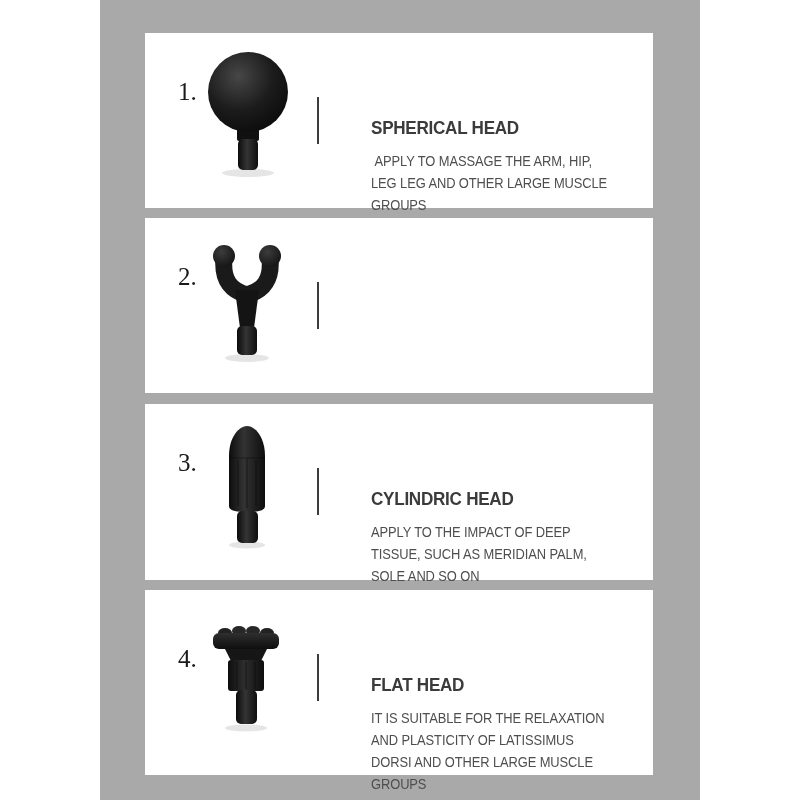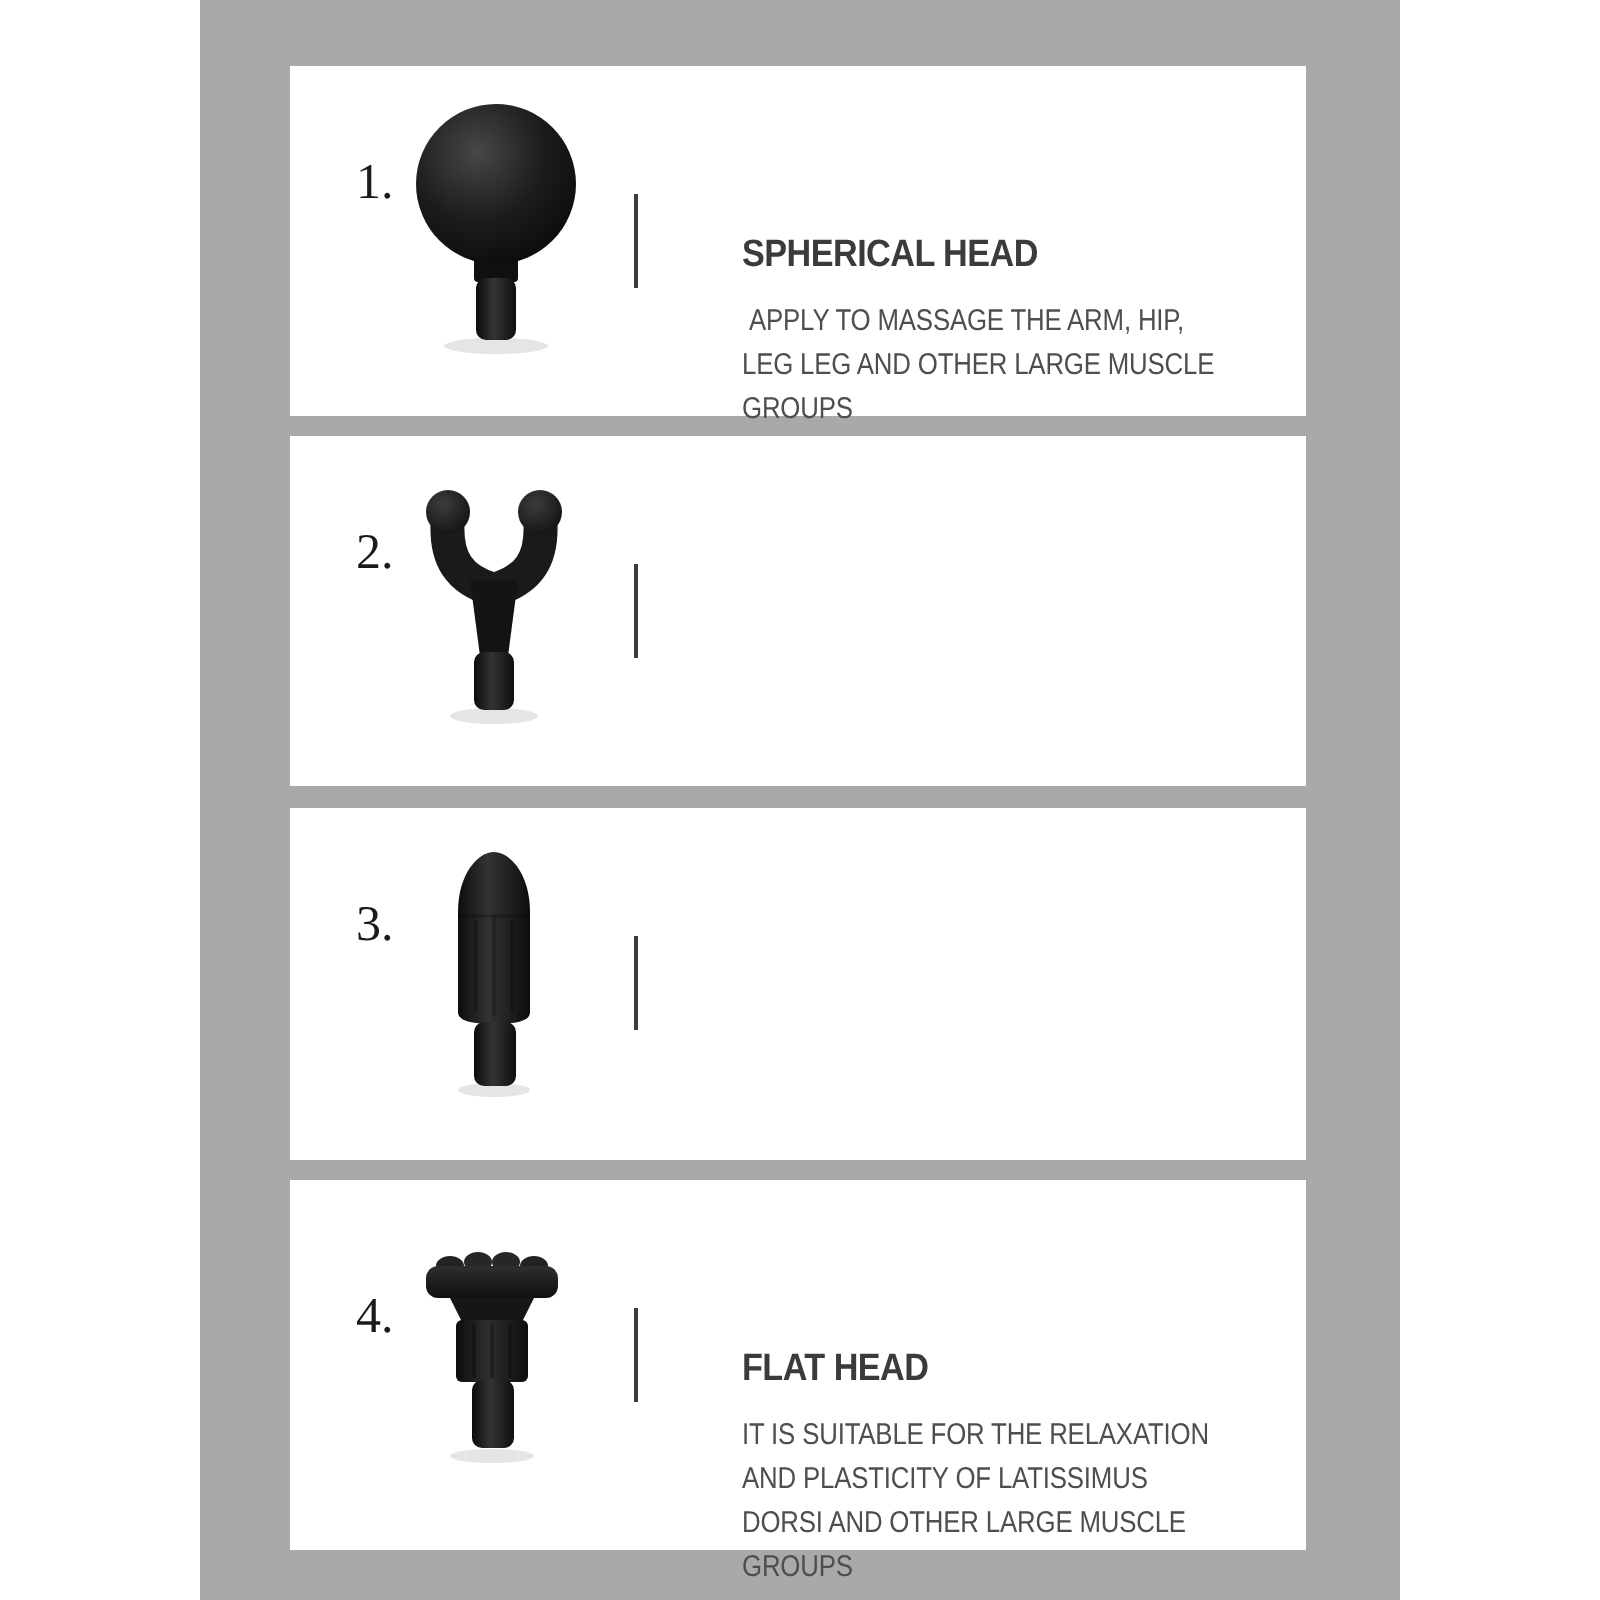--- a/index.html
+++ b/index.html
@@ -163,20 +163,26 @@
           </linearGradient>
         </defs>
         <ellipse cx="47" cy="125" rx="18" ry="3.5" fill="#000000" opacity="0.10"></ellipse>
         <path d="M29,86 L29,36 C29,17 39,6 47,6 C55,6 65,17 65,36 L65,86 C65,90 60,92 47,92 C34,92 29,90 29,86 Z" fill="url(#g-bullet)"></path>
         <line x1="29" y1="38" x2="65" y2="38" stroke="#000000" opacity="0.25" stroke-width="1.5"></line>
         <path d="M38,40 L38,86 M47,38 L47,88 M56,40 L56,86" stroke="#000000" opacity="0.30" stroke-width="1.5"></path>
         <rect x="37" y="91" width="21" height="32" rx="5" fill="url(#g-stem3)"></rect>
       </svg>
     </div>
     <div class="divider"></div>
+    <div class="text">
+      <h2 class="title">CYLINDRIC HEAD</h2>
+      <p class="desc">APPLY TO THE IMPACT OF DEEP
+TISSUE, SUCH AS MERIDIAN PALM,
+SOLE AND SO ON</p>
+    </div>
   </section>
 
   <section class="card card-4">
     <div class="num">4.</div>
     <div class="photo">
       <svg viewBox="0 0 110 140" xmlns="http://www.w3.org/2000/svg" aria-hidden="true">
         <defs>
           <linearGradient id="g-disc" x1="0" y1="0" x2="0" y2="1">
             <stop offset="0%" stop-color="#2f2f2f"></stop>
             <stop offset="100%" stop-color="#0e0e0e"></stop>

